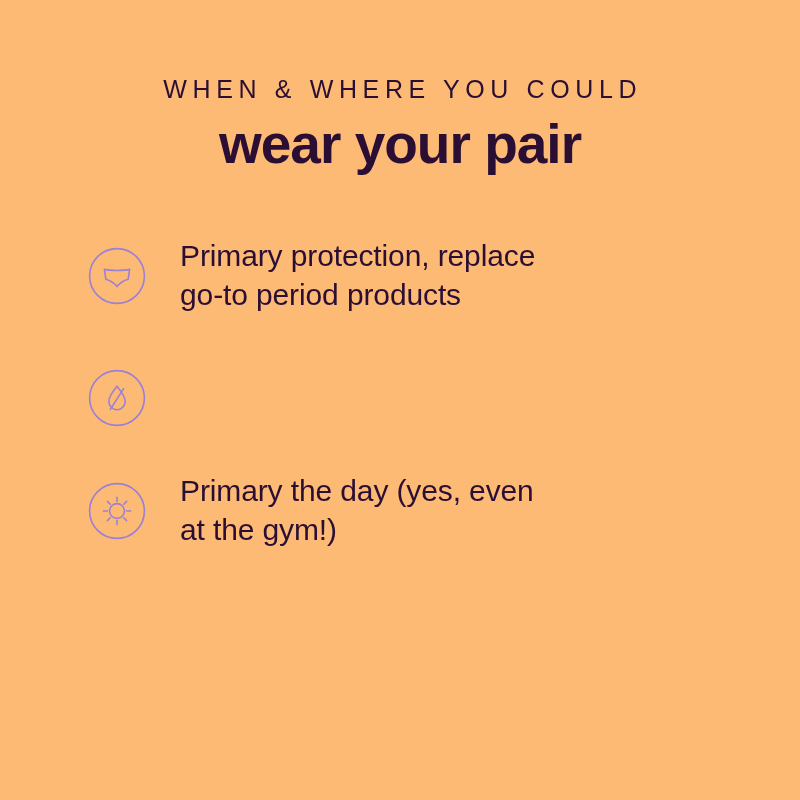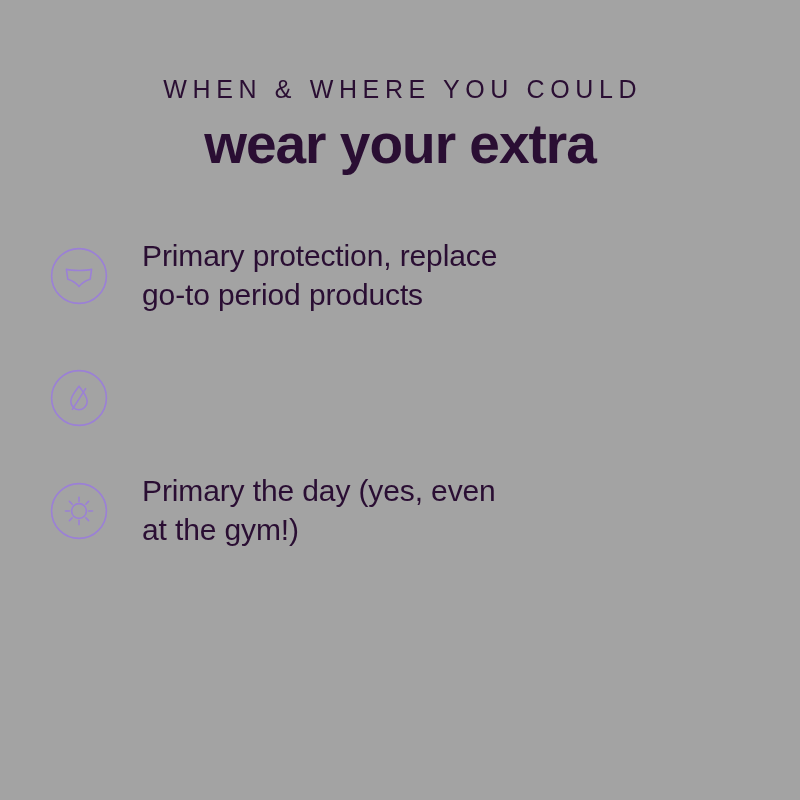--- a/index.html
+++ b/index.html
@@ -14,21 +14,21 @@
     background:#fce3fb;
     font-family:"Liberation Sans", sans-serif;
     color:#2a0e33;
     overflow:hidden;
   }
 
   .poster {
     position:relative;
     width:800px;
     height:800px;
-    background:#a3a3a3;
+    background:#fdba74;
     display:flex;
     flex-direction:column;
     align-items:center;
   }
 
   
   .header {
     width:100%;
     text-align:center;
     padding-top:76px;
@@ -62,21 +62,22 @@
     width:800px;
     display:flex;
     flex-direction:column;
     gap:44px;
     list-style:none;
   }
 
   .benefit-row {
     display:flex;
     align-items:flex-start;
-    padding-left:50px;
+    padding-left:76px;
+    margin-left:12px;
   }
 
   .icon-badge {
     flex:0 0 auto;
     width:58px;
     height:58px;
     margin-top:11px;
     display:block;
   }
 
@@ -93,21 +94,21 @@
     white-space:pre-line;
   }
 </style>
 </head>
 <body>
 
 <div class="poster">
 
   <div class="header">
     <div class="eyebrow">WHEN &amp; WHERE YOU COULD</div>
-    <h1 class="headline">wear your extra</h1>
+    <h1 class="headline">wear your pair</h1>
   </div>
 
   <ul class="benefits">
 
     <li class="benefit-row">
       <span class="icon-badge">
         <svg viewBox="0 0 58 58" xmlns="http://www.w3.org/2000/svg" fill="none" stroke="#9b80d6" stroke-width="1.6" stroke-linecap="round" stroke-linejoin="round">
           <circle cx="29" cy="29" r="27.4"></circle>
           <path d="M16.4 22.4 C22.6 23.9 35.4 23.9 41.6 22.4
                    L40.2 32.2 C36.0 33.3 32.0 35.8 29.0 39.6

